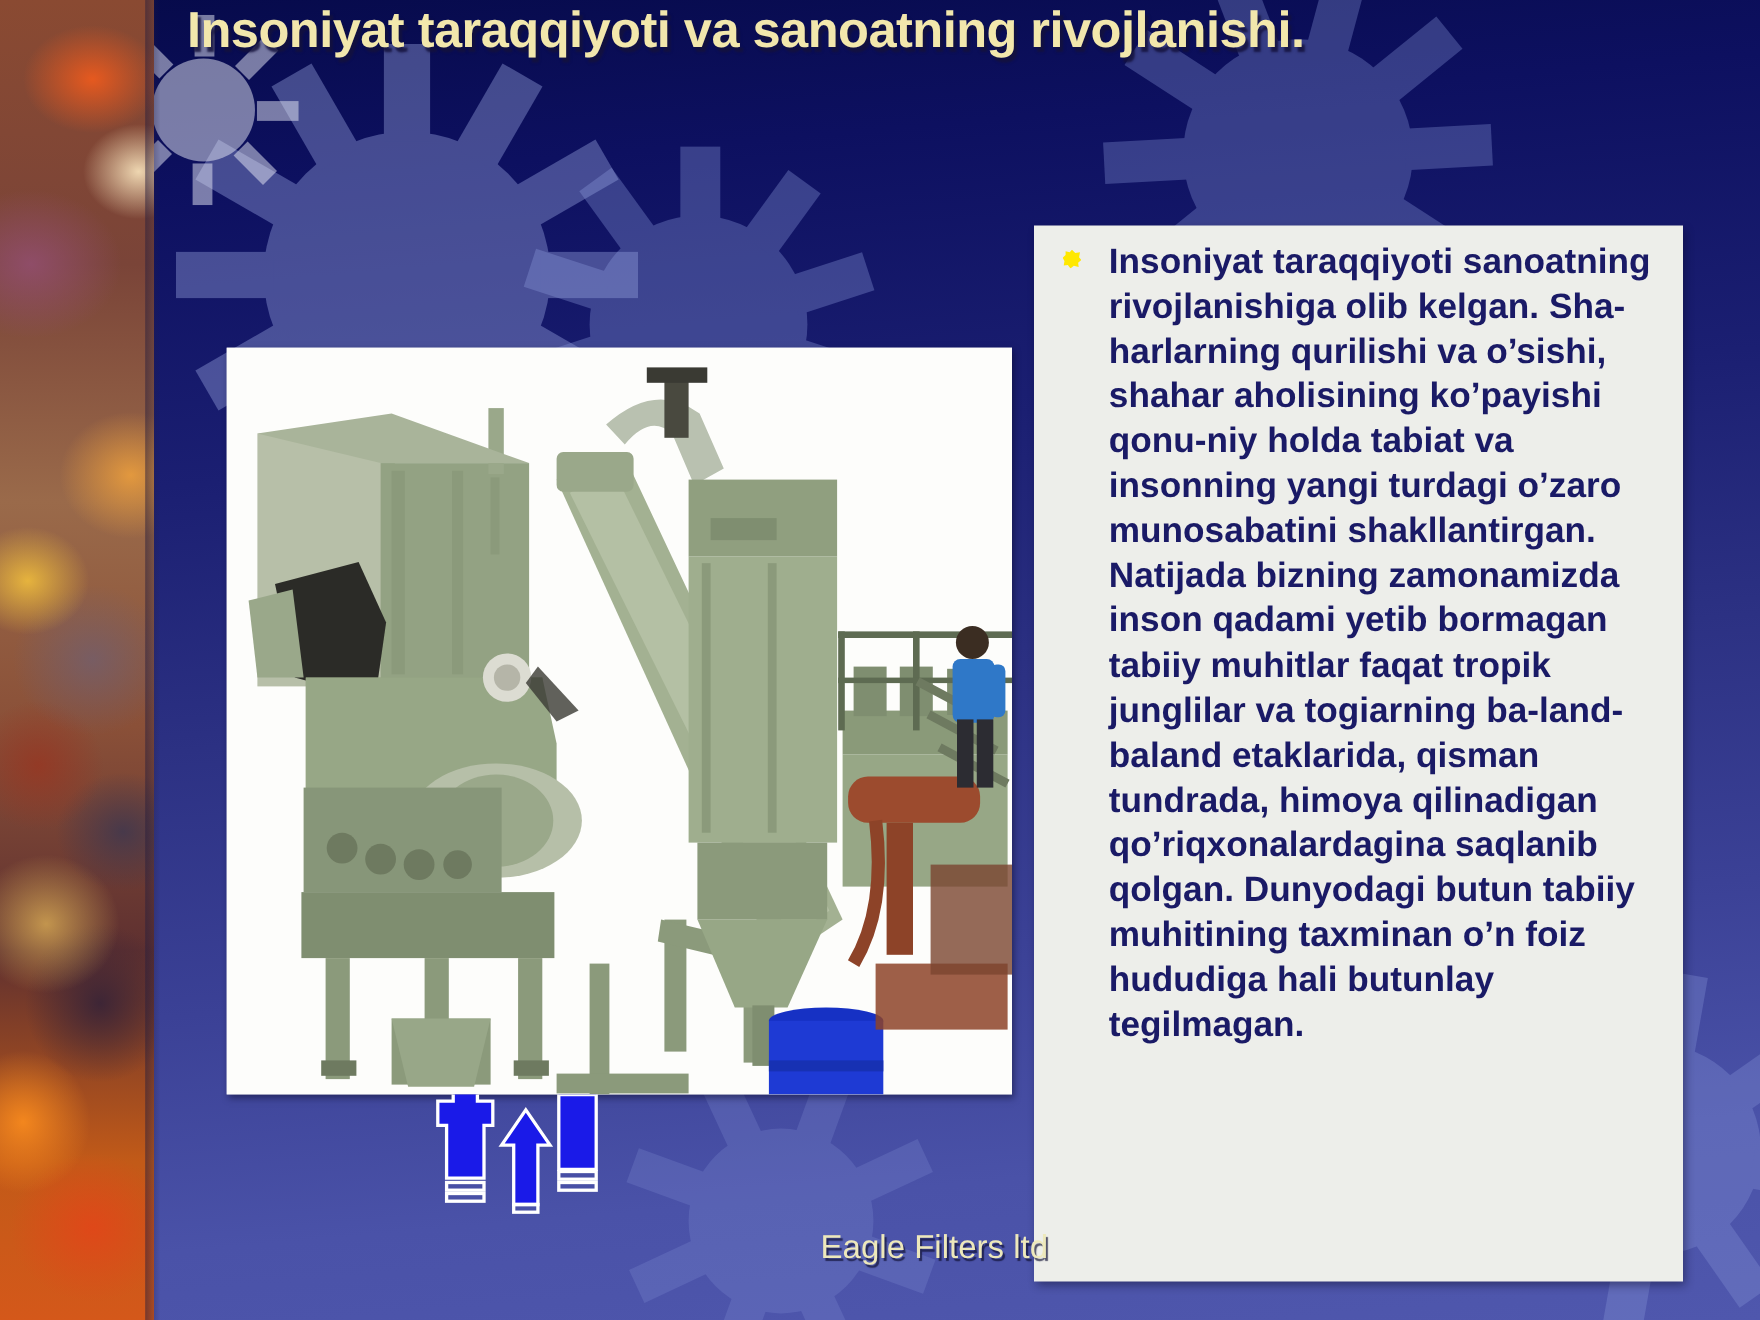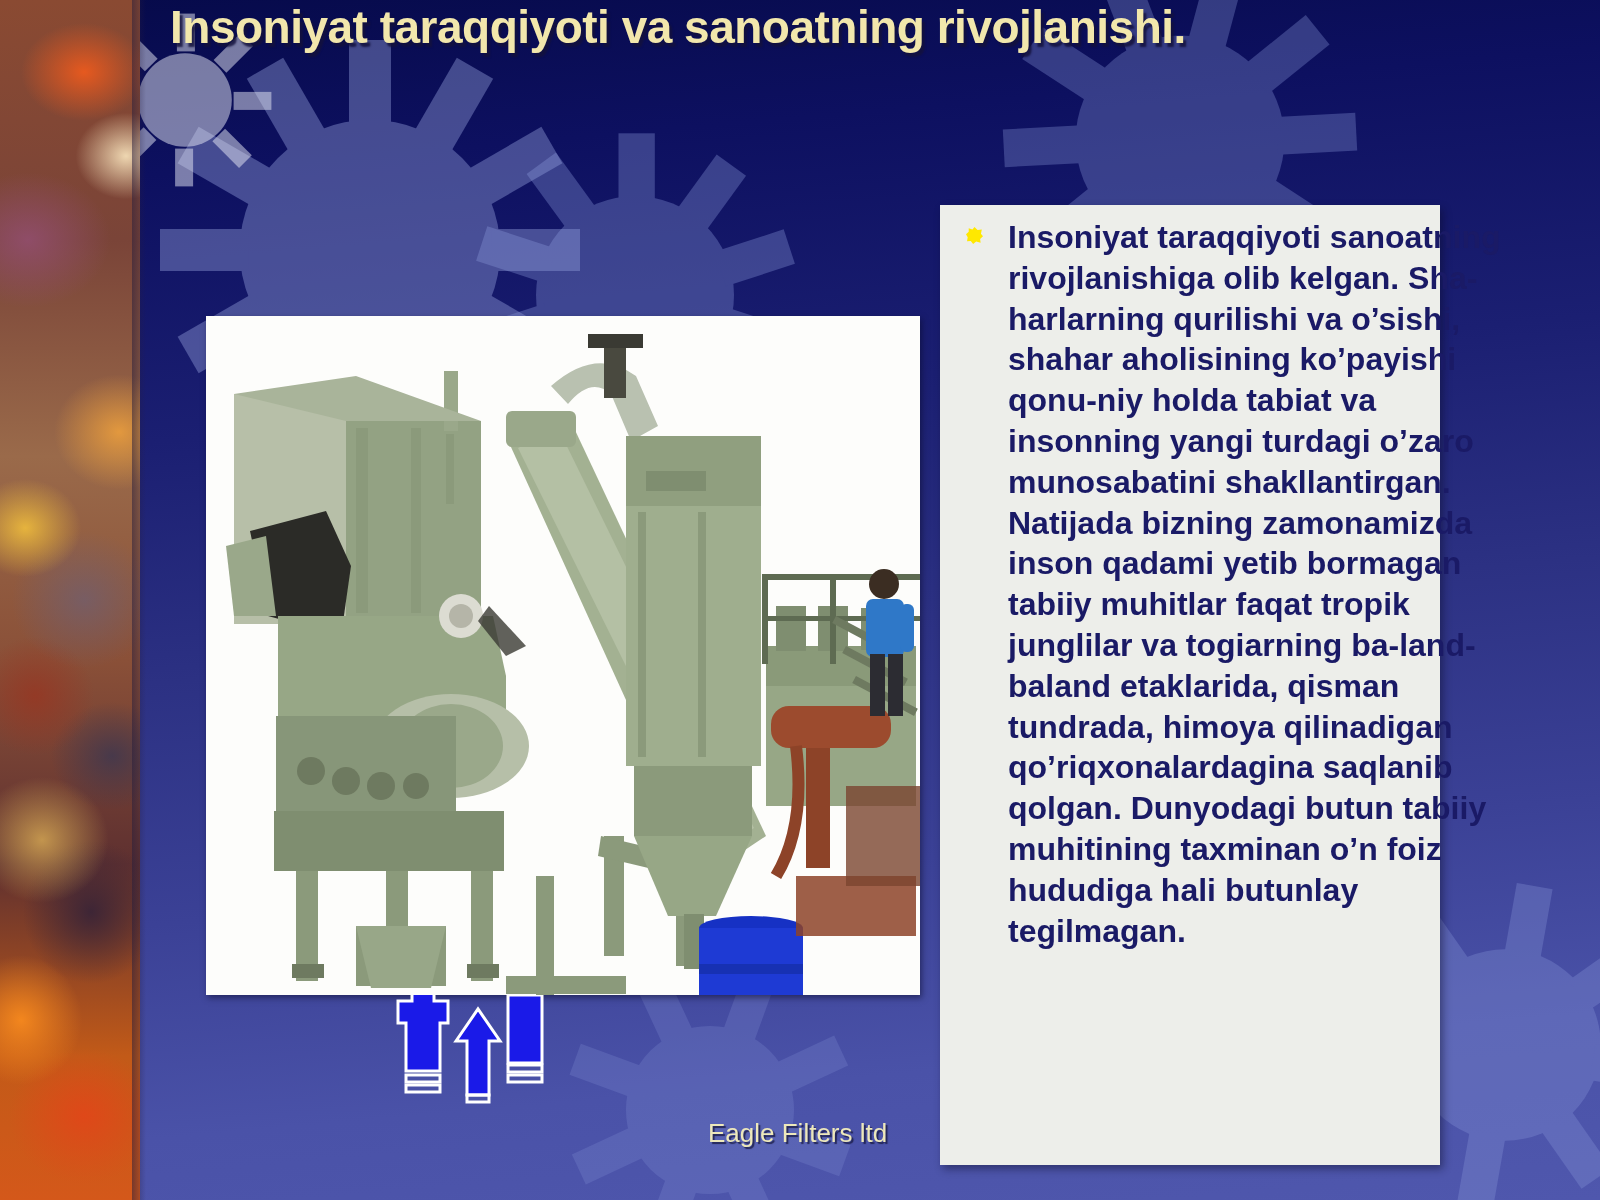--- a/index.html
+++ b/index.html
@@ -76,21 +76,21 @@
     overflow: hidden;
   }
 
   
   #arrows { position: absolute; left: 390px; top: 995px; width: 160px; height: 110px; }
 
   
   #text-panel {
     position: absolute;
     left: 940px; top: 205px;
-    width: 500px; height: 960px;
+    width: 590px; height: 960px;
     background: #edeeea;
     box-shadow: 3px 4px 8px rgba(10,10,40,.45);
   }
   #bullet-dot {
     position: absolute;
     left: 26px; top: 22px;
     width: 17px; height: 17px;
     background: #ffe800;
     border-radius: 3px;
     clip-path: polygon(50% 0%, 68% 18%, 93% 14%, 88% 40%, 100% 55%, 83% 70%, 86% 92%, 60% 86%, 42% 100%, 28% 82%, 6% 84%, 10% 60%, 0% 43%, 16% 28%, 16% 8%, 38% 14%);
@@ -102,22 +102,22 @@
     font-size: 32px;
     font-weight: bold;
     line-height: 1.275;
     color: #1a1a66;
     white-space: pre-line;
   }
 
   
   #footer {
     position: absolute;
-    left: 708px; top: 1118px;
-    font-size: 26px;
+    left: 746px; top: 1118px;
+    font-size: 30px;
     color: #ede8bb;
     text-shadow: 2px 2px 1px rgba(15,15,50,.7);
   }
 </style>
 </head>
 <body>
 
 <div id="slide">
 
   <svg class="gear-svg" style="left:160px; top:40px; width:420px; height:420px;" viewBox="0 0 200 200">

